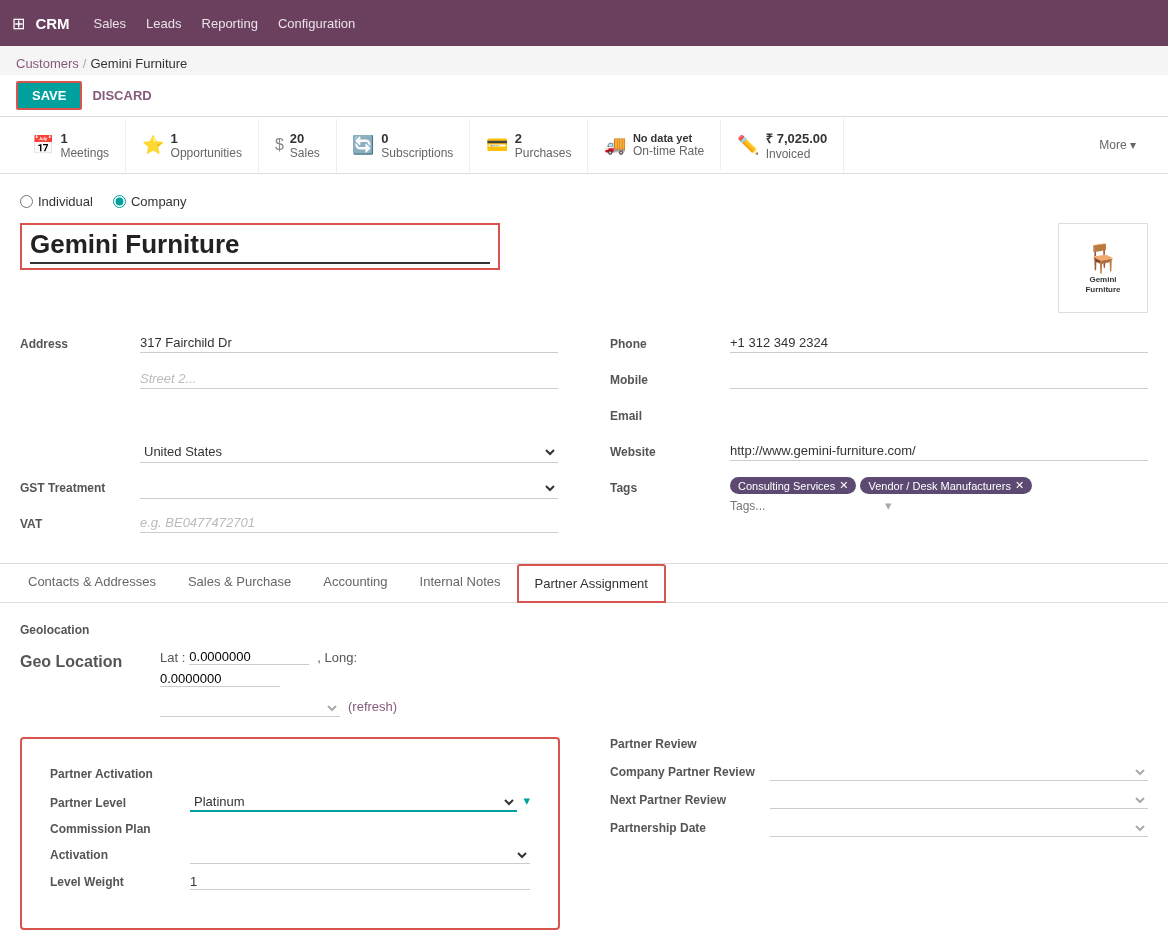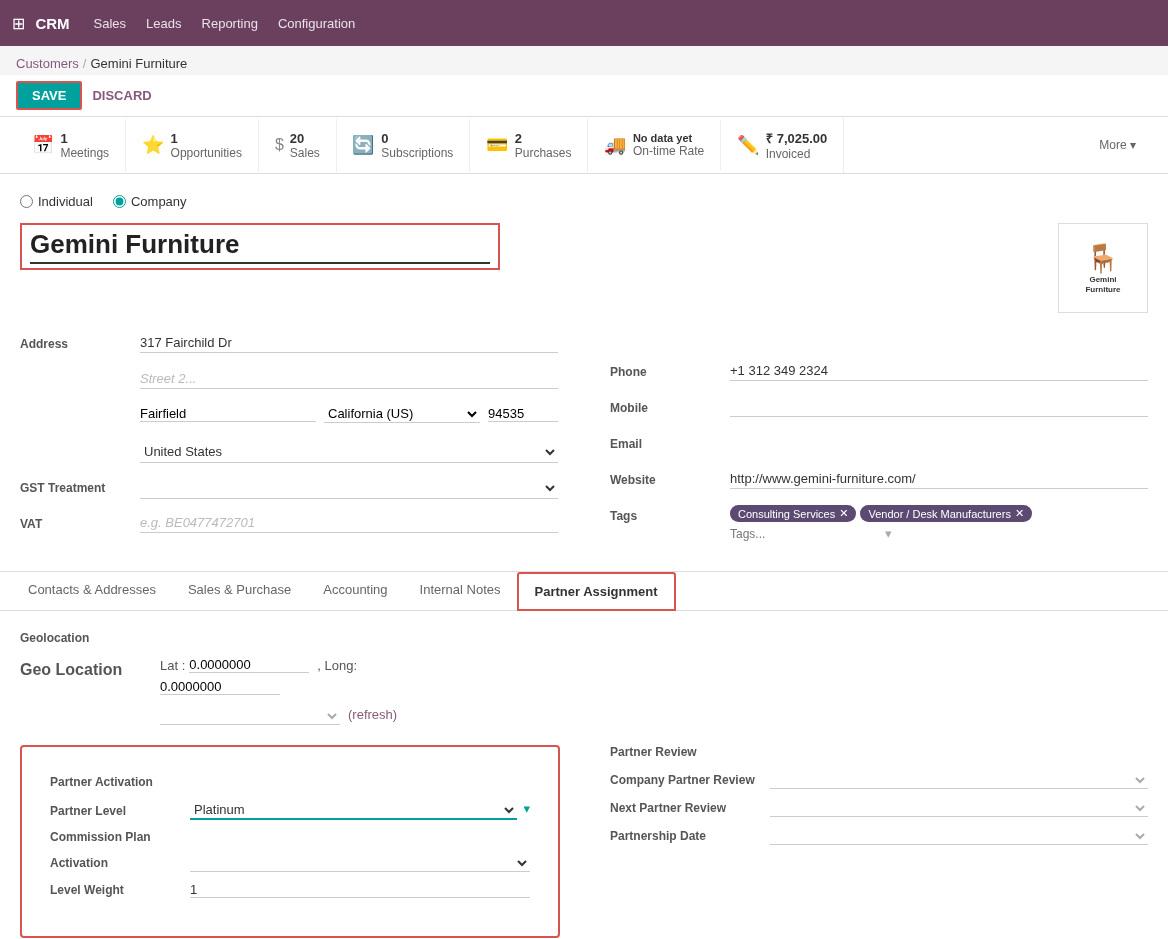--- a/index.html
+++ b/index.html
@@ -85,21 +85,21 @@
       padding: 12px 16px;
       cursor: pointer;
       color: #666;
       font-size: 12px;
     }
 
     
     .form-area {
       background: white;
       margin: 0;
-      padding: 20px 20px 12px;
+      padding: 20px 20px 4px;
       border-bottom: 1px solid #ddd;
     }
 
     
     .radio-row {
       display: flex;
       align-items: center;
       gap: 20px;
       margin-bottom: 14px;
     }
@@ -145,21 +145,20 @@
       text-align: center;
       line-height: 1.2;
       font-weight: bold;
     }
 
     
     .fields-grid {
       display: flex;
       gap: 52px;
       margin-bottom: 10px;
-      align-items: flex-end;
     }
     .fields-col { flex: 1; }
     .field-row {
       display: flex;
       align-items: flex-start;
       margin-bottom: 8px;
       min-height: 28px;
     }
     .field-label {
       width: 120px;
@@ -232,21 +231,21 @@
       cursor: pointer;
       font-size: 13px;
       color: #666;
       border-bottom: 2px solid transparent;
       margin-bottom: -1px;
     }
     .tab.highlighted {
       border: 2px solid #d9534f;
       border-radius: 3px 3px 0 0;
       color: #333;
-      font-weight: bold;
+      font-weight: normal;
     }
 
     
     .tab-content {
       background: white;
       padding: 20px;
       min-height: 350px;
     }
 
     .section-title {
@@ -468,29 +467,20 @@
         </div>
       </div>
       <div class="field-row">
         <span class="field-label"></span>
         <div class="field-value">
           <input class="field-input" type="text" placeholder="Street 2..." style="">
         </div>
       </div>
       <div class="field-row">
         <span class="field-label"></span>
-        <div class="field-value">
-          <div class="address-row">
-            <input class="city-input" type="text" value="Fairfield" style="">
-            <select class="state-select">
-              <option>California (US)</option>
-            </select>
-            <input class="zip-input" type="text" value="94535" style="">
-          </div>
-        </div>
       </div>
       <div class="field-row">
         <span class="field-label"></span>
         <div class="field-value">
           <select class="field-select">
             <option>United States</option>
           </select>
         </div>
       </div>
       <div class="field-row">

